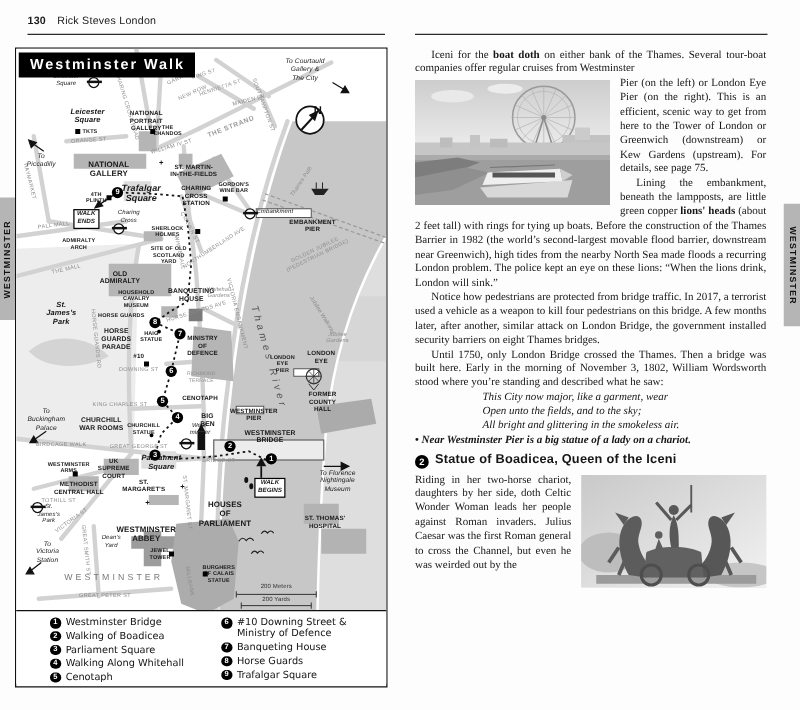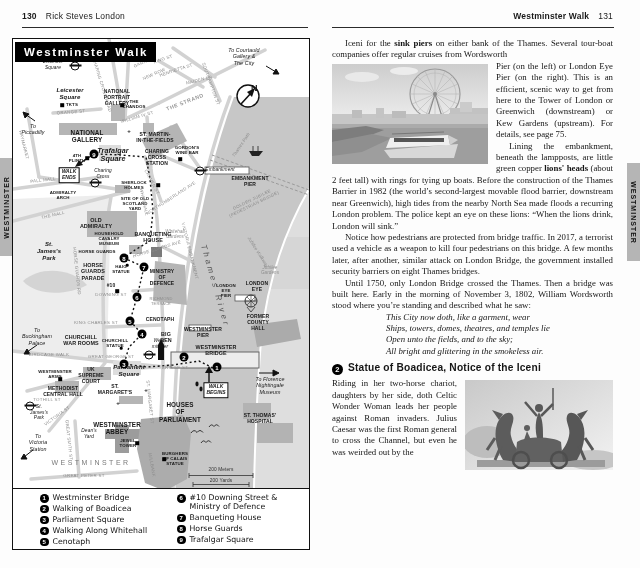--- a/index.html
+++ b/index.html
@@ -483,31 +483,28 @@
             <span class="ltext">Horse Guards</span>
           </div>
           <div class="lrow">
             <span class="lnum">9</span>
             <span class="ltext">Trafalgar Square</span>
           </div>
         </div>
     </div>
   </div>
 
-  <div class="ph ph-right">
-    <b>Westminster Walk</b><span>131</span>
-  </div>
   <div class="rule rule-r"></div>
 
   <div class="tab tab-right">
     <span>WESTMINSTER</span>
   </div>
 
   <div class="body-text">
-    <p><span>Iceni for the </span><span style="font-weight: bold;">sink piers</span><span> on either bank of the Thames. Several tour-boat companies offer regular cruises from Wordsworth</span></p>
+    <p><span>Iceni for the </span><span style="font-weight: bold;">boat doth</span><span> on either bank of the Thames. Several tour-boat companies offer regular cruises from Westminster</span></p>
 
     <div class="photo photo-thames">
       <svg width="156" height="100" viewBox="0 0 156 100" preserveAspectRatio="none">
         <defs>
           <linearGradient id="sky1" x1="0" y1="0" x2="0" y2="1">
             <stop offset="0" stop-color="#cdcdcd"></stop>
               <stop offset="1" stop-color="#f0f0f0"></stop>
           </linearGradient>
         </defs>
         <rect width="156" height="62" fill="url(#sky1)"></rect>
@@ -544,28 +541,28 @@
         <line x1="60" y1="70" x2="112" y2="68" stroke="#777" stroke-width="1"></line>
       </svg>
     </div>
 
     <p class="noindent"><span>Pier (on the left) or London Eye Pier (on the right). This is an efficient, scenic way to get from here to the Tower of London or Greenwich (downstream) or Kew Gardens (upstream). For details, see page 75.</span></p>
     <p><span>Lining the embankment, beneath the lampposts, are little green copper </span><span style="font-weight: bold;">lions' heads</span><span> (about 2 feet tall) with rings for tying up boats. Before the construction of the Thames Barrier in 1982 (the world’s second-largest movable flood barrier, downstream near Greenwich), high tides from the nearby North Sea made floods a recurring London problem. The police kept an eye on these lions: “When the lions drink, London will sink.”</span></p>
     <p><span>Notice how pedestrians are protected from bridge traffic. In 2017, a terrorist used a vehicle as a weapon to kill four pedestrians on this bridge. A few months later, after another, similar attack on London Bridge, the government installed security barriers on eight Thames bridges.</span></p>
     <p><span>Until 1750, only London Bridge crossed the Thames. Then a bridge was built here. Early in the morning of November 3, 1802, William Wordsworth stood where you’re standing and described what he saw:</span></p>
 
     <div class="poem" id="poem">
-        <div>This City now doth, like a garment, wear</div>
-        <div>Ships, towers, domes, theatres, and temples lie</div>
+        <div>This City now major, like a garment, wear</div>
         <div>Open unto the fields, and to the sky;</div>
         <div>All bright and glittering in the smokeless air.</div>
       </div>
 
-
-    <h3 class="sec"><span class="hnum">2</span><span>Statue of Boadicea, Notice of the Iceni</span></h3>
+    <p class="bullet noindent"><span class="bdot">• </span><span>Near Westminster Pier is a big statue of a lady on a chariot.</span></p>
+
+    <h3 class="sec"><span class="hnum">2</span><span>Statue of Boadicea, Queen of the Iceni</span></h3>
 
     <div class="photo photo-boadicea">
       <svg width="148" height="90" viewBox="0 0 148 90" preserveAspectRatio="none">
         <defs>
           <linearGradient id="sky2" x1="0" y1="0" x2="1" y2="1">
             <stop offset="0" stop-color="#c9c9c9"></stop>
               <stop offset="1" stop-color="#f2f2f2"></stop>
           </linearGradient>
         </defs>
         <rect width="148" height="90" fill="url(#sky2)"></rect>

